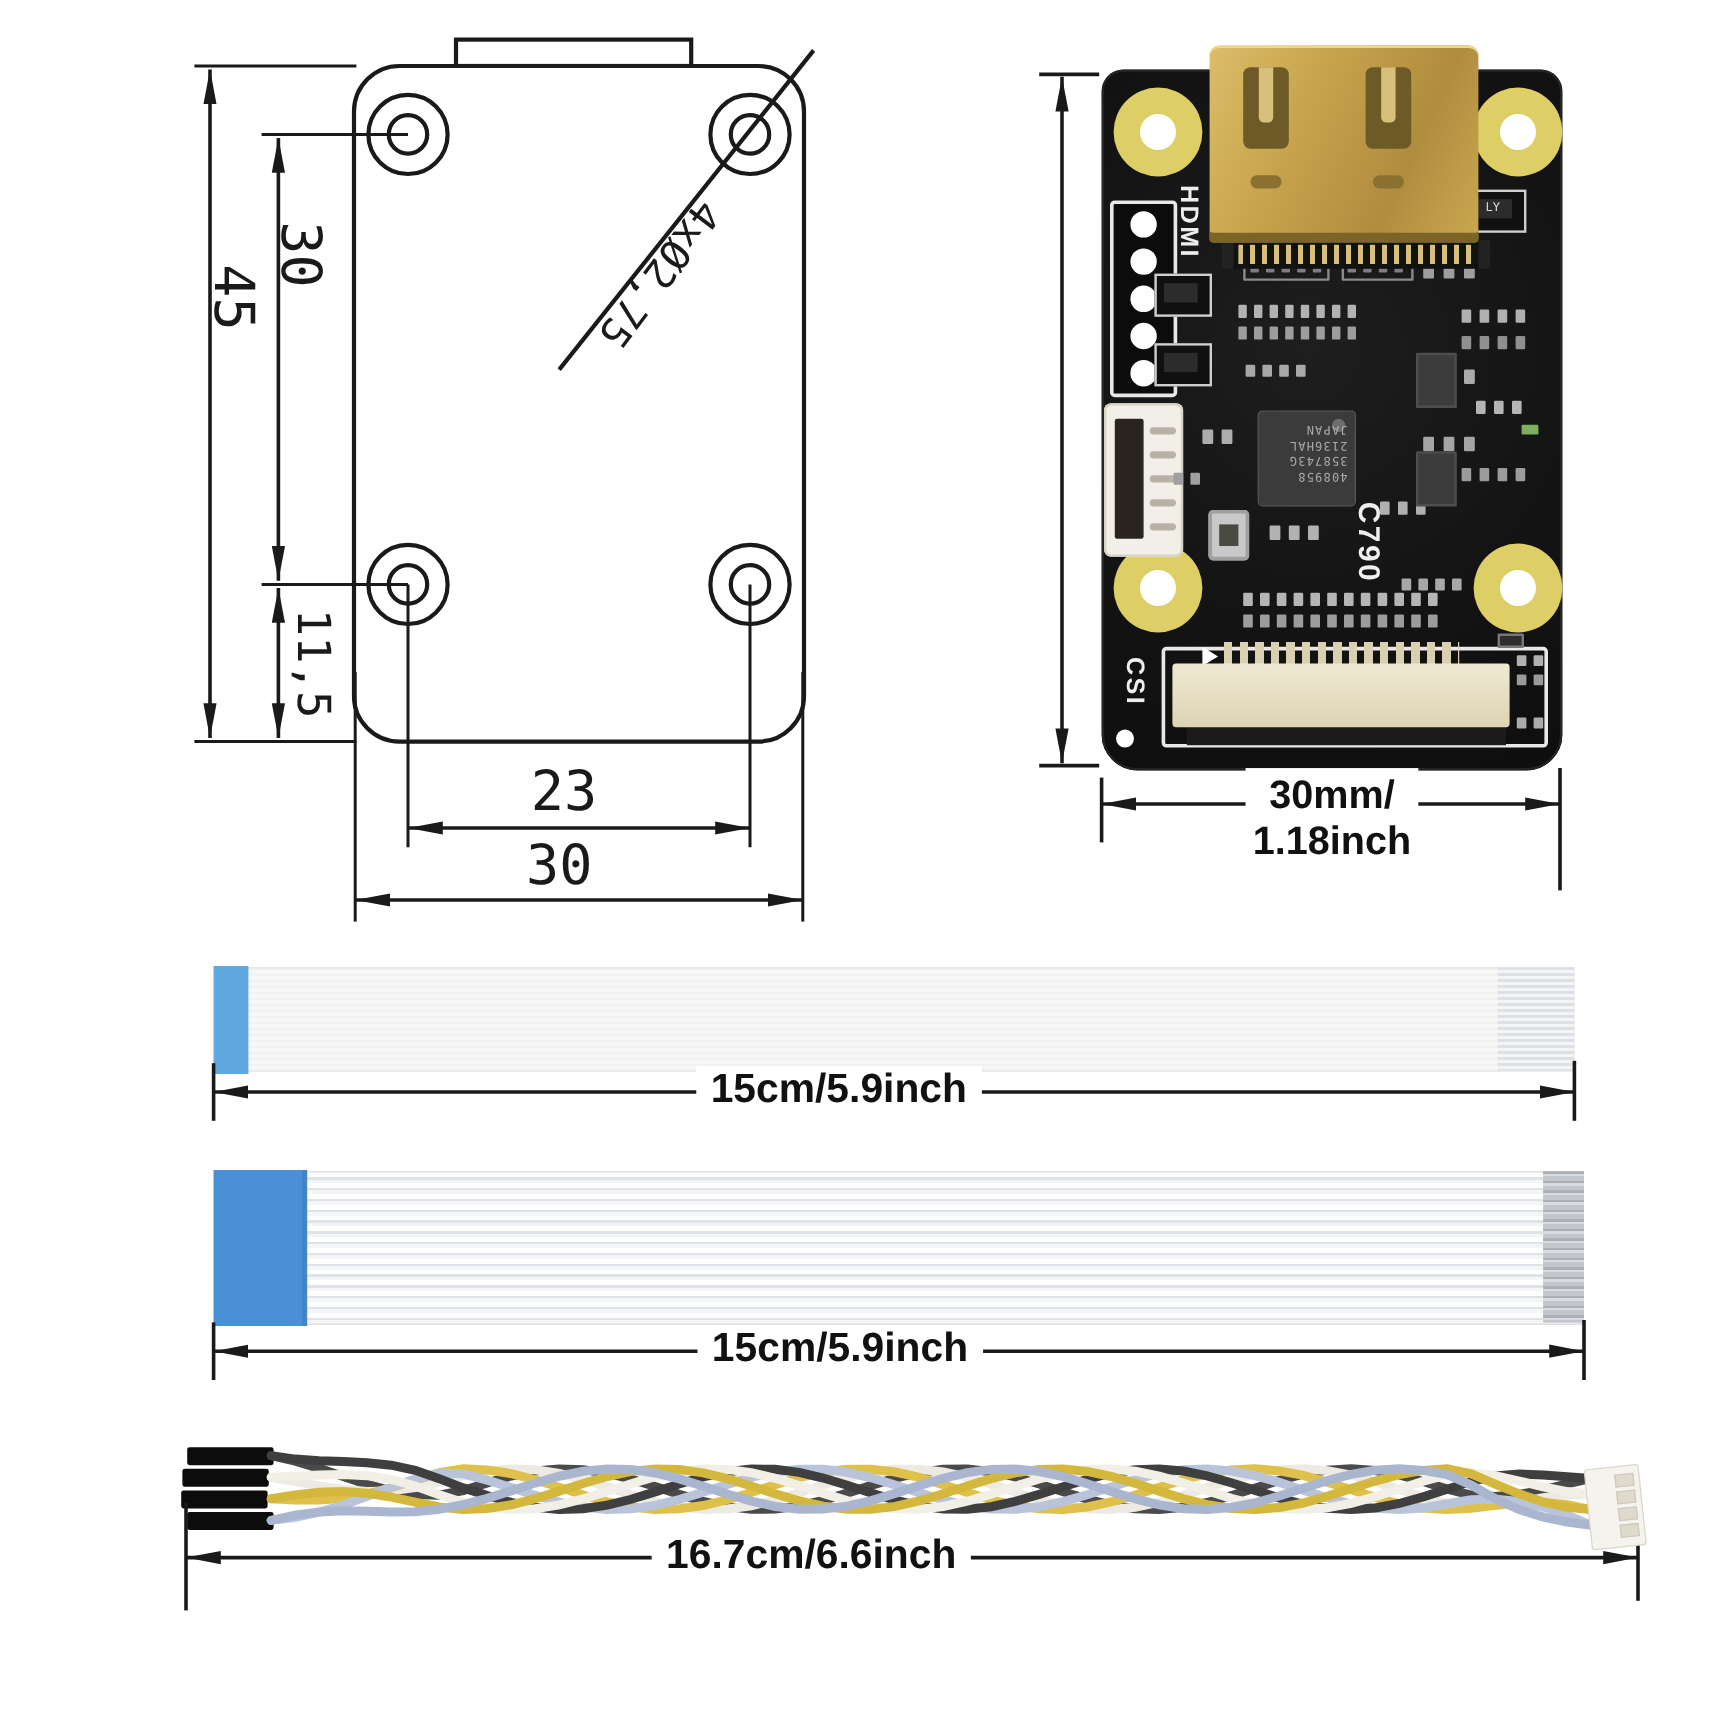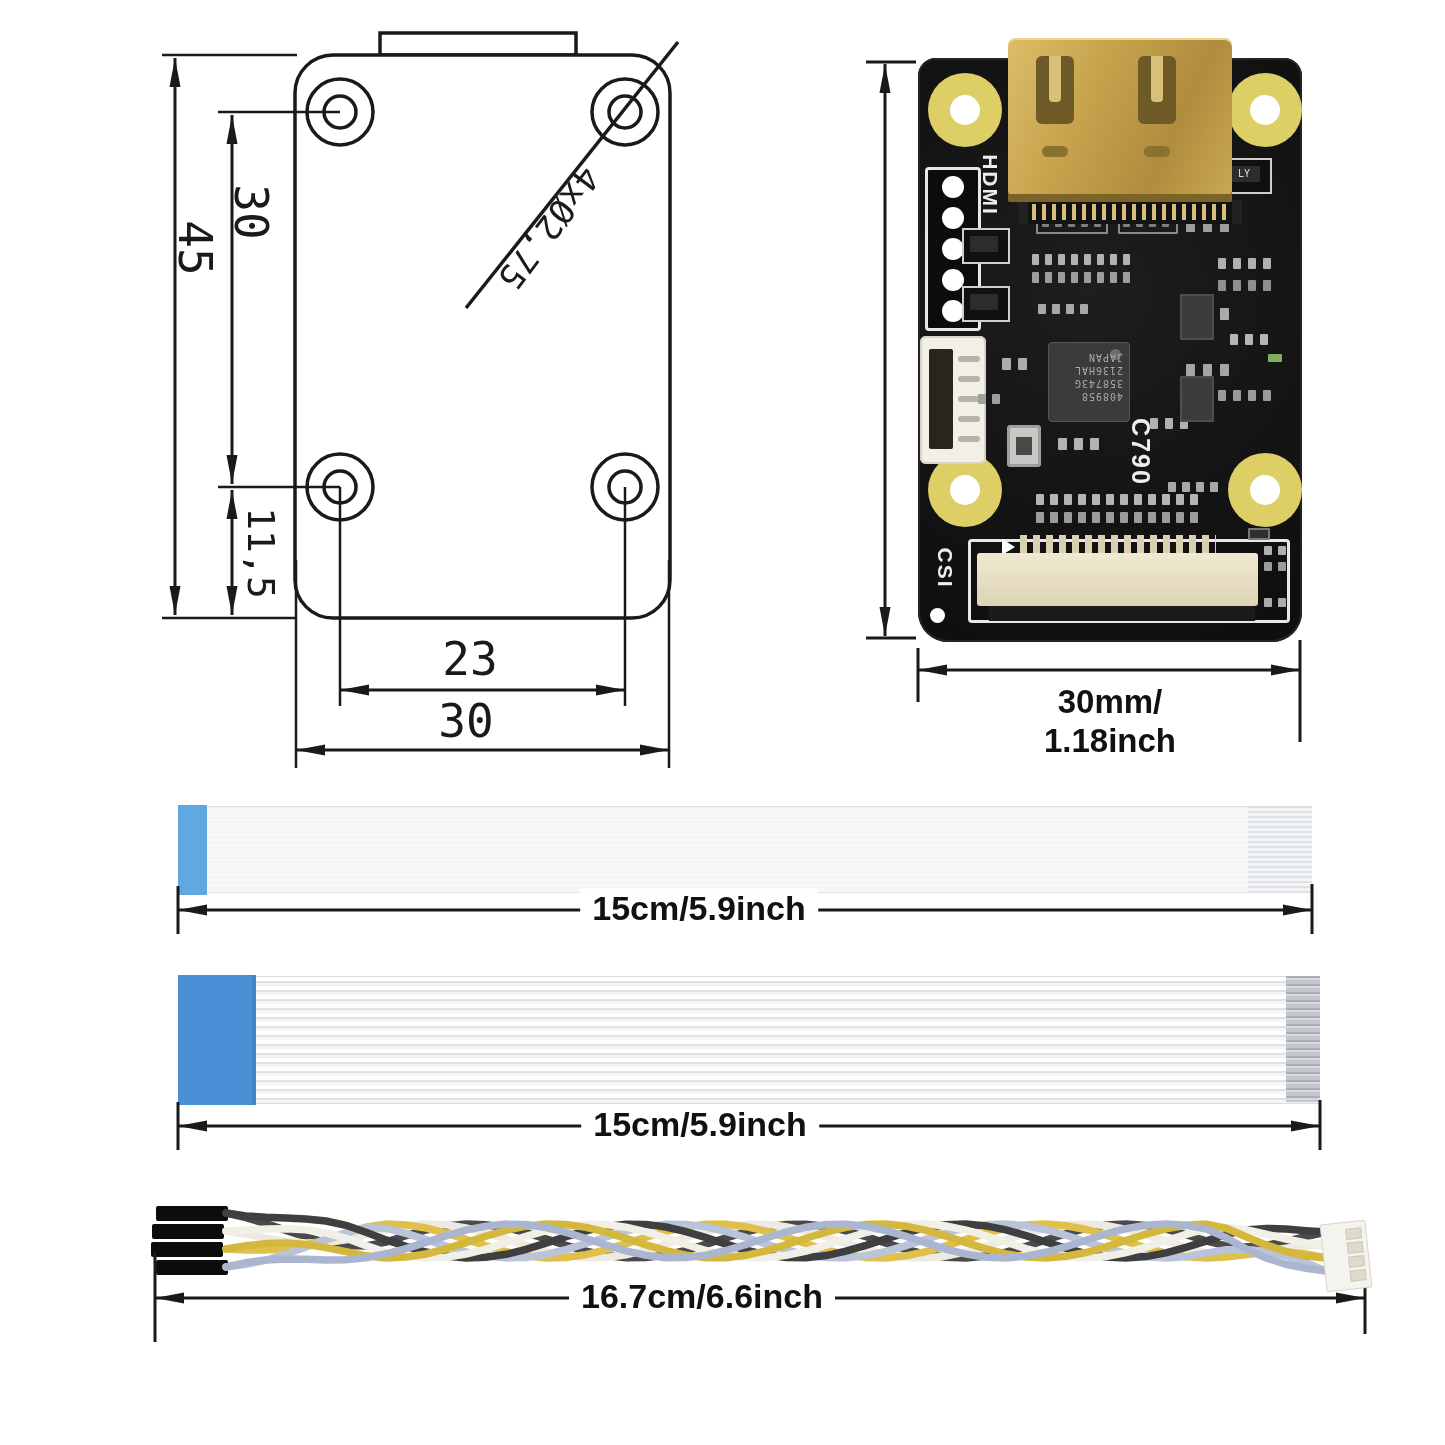--- a/index.html
+++ b/index.html
@@ -367,21 +367,21 @@
       </g>
   </svg>
 
   <div class="dimnum" style="left:195px;top:248px;transform:translate(-50%,-50%) rotate(90deg);">45</div>
   <div class="dimnum" style="left:251px;top:212px;transform:translate(-50%,-50%) rotate(90deg);">30</div>
   <div class="dimnum" style="left:261px;top:553px;font-size:38px;transform:translate(-50%,-50%) rotate(90deg);">11,5</div>
   <div class="dimnum" style="left:470px;top:659px;transform:translate(-50%,-50%);">23</div>
   <div class="dimnum" style="left:466px;top:721px;transform:translate(-50%,-50%);">30</div>
   <div class="dimnum" style="left:549px;top:228px;font-size:34px;transform:translate(-50%,-50%) rotate(127deg);">4xØ2,75</div>
 
-  <div class="capnum" style="left:1110px;top:682px;transform:translate(-50%,-50%);margin-top:40px;">
+  <div class="capnum" style="left:1110px;top:682px;transform:translate(-50%,-50%);">
     <div>30mm/</div>
     <div>1.18inch</div>
   </div>
 
   <div class="cablelabel" style="left:699px;top:908px;">15cm/5.9inch</div>
   <div class="cablelabel" style="left:700px;top:1124px;">15cm/5.9inch</div>
-  <div class="cablelabel" style="left:702px;top:1296px;">16.7cm/6.6inch</div>
+  <div class="cablelabel" style="left:676px;top:1296px;">16.7cm/6.6inch</div>
 </div>
 
 </body></html>

